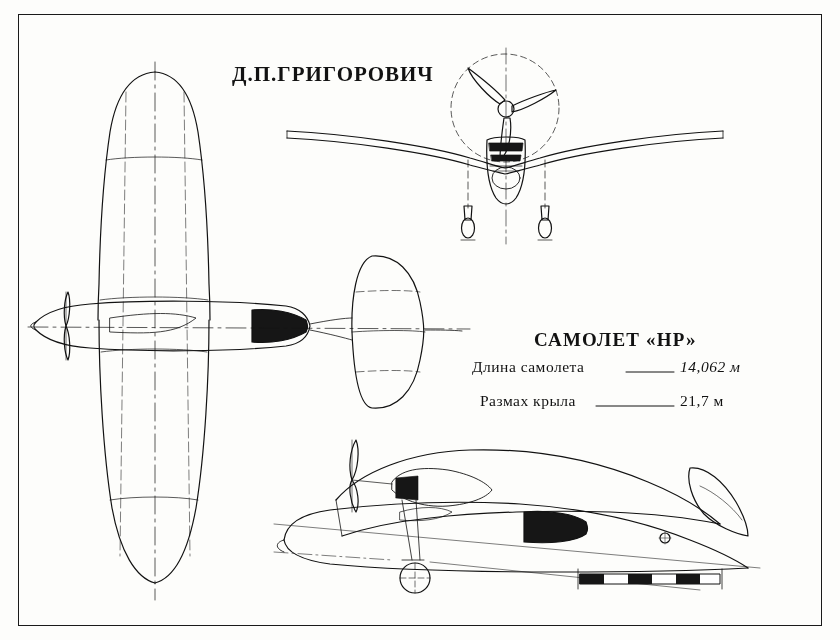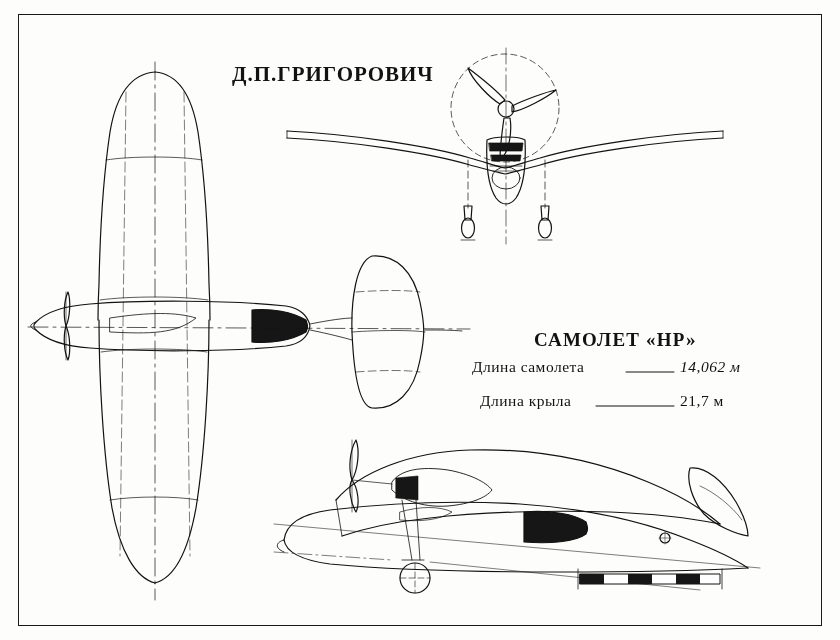--- a/index.html
+++ b/index.html
@@ -267,16 +267,16 @@
 
     </g>
   </svg>
 
   <div class="txt" id="designer-name">Д.П.ГРИГОРОВИЧ</div>
   <div class="txt" id="aircraft-title">САМОЛЕТ «НР»</div>
 
   <div class="txt spec-label" id="spec-length-label">Длина самолета</div>
   <div class="txt spec-value" id="spec-length-value">14,062 м</div>
 
-  <div class="txt spec-label" id="spec-span-label">Длина крыла</div>
+  <div class="txt spec-label" id="spec-span-label">Размах крыла</div>
   <div class="txt spec-value" id="spec-span-value">21,7 м</div>
 
 </div>
 
 </body></html>

